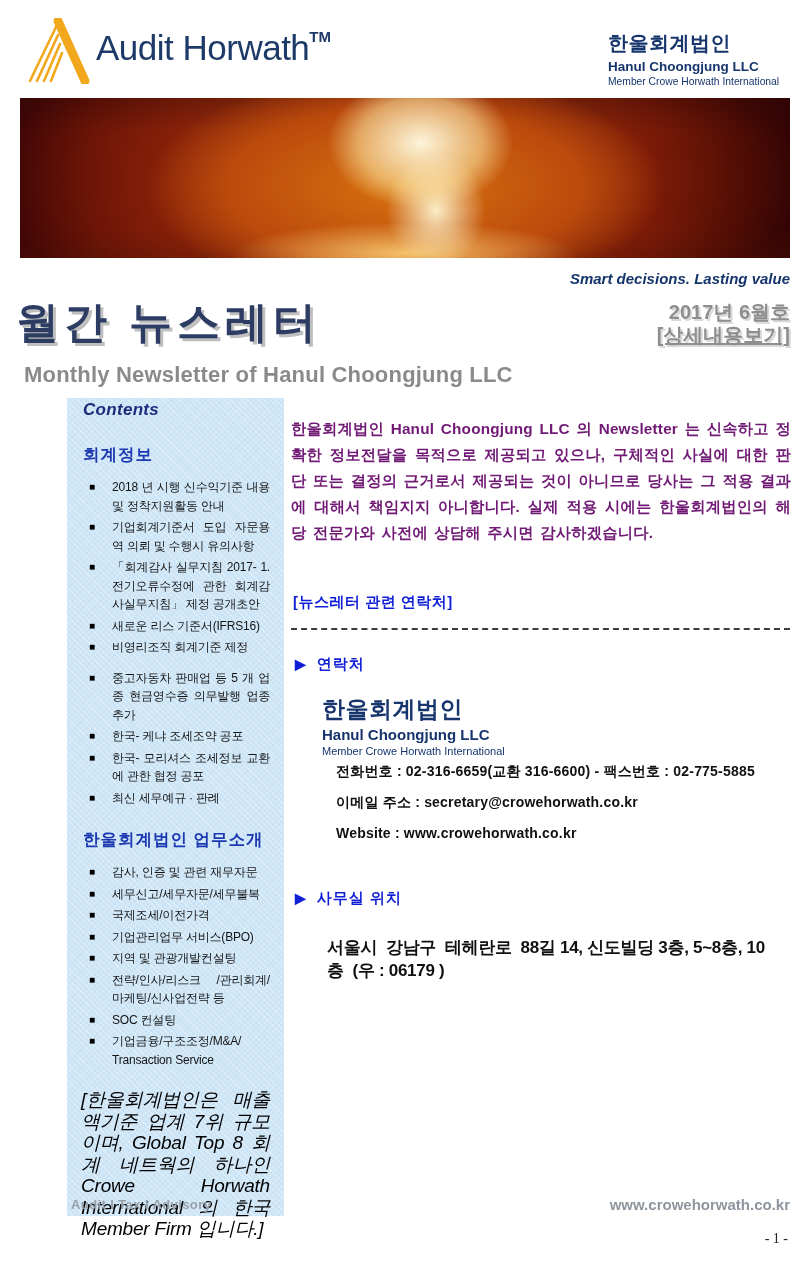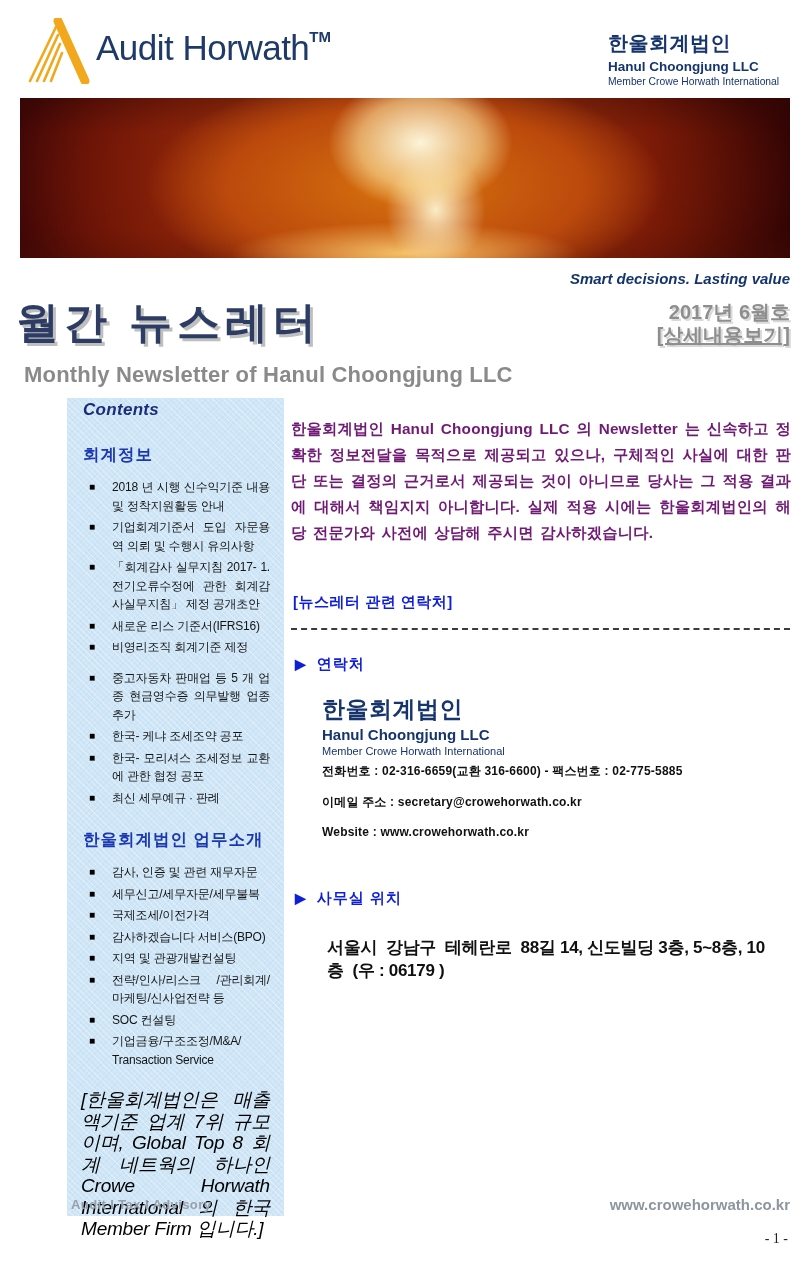--- a/index.html
+++ b/index.html
@@ -114,21 +114,21 @@
   .arrow-heading {
     position: absolute; font-size: 15px; font-weight: 700; color: #0f1fd6; letter-spacing: 1px;
   }
   .arrow-heading .tri { font-size: 14px; margin-right: 10px; color: #0f1fd6; }
   .h-contact { left: 295px; top: 655px; }
   .h-office  { left: 295px; top: 889px; }
   .mini-logo { position: absolute; left: 322px; top: 694px; color: #17356d; }
   .mini-logo .kr { font-size: 23px; font-weight: 700; letter-spacing: 0.5px; }
   .mini-logo .en { font-size: 15px; font-weight: 700; margin-top: 1px; }
   .mini-logo .mem { font-size: 11px; font-weight: 500; margin-top: 2px; }
-  .c-line { position: absolute; left: 322px; font-size: 12px; font-weight: 700; color: #101010; letter-spacing: 0.2px; }
+  .c-line { position: absolute; left: 336px; font-size: 14px; font-weight: 700; color: #101010; letter-spacing: 0.2px; }
   .c-phone { top: 763px; }
   .c-email { top: 794px; }
   .c-web   { top: 825px; }
   .address {
     position: absolute; left: 327px; top: 936px; width: 450px;
     font-size: 17px; font-weight: 700; color: #101010; letter-spacing: -0.3px;
     white-space: pre-wrap;
   }
 
   
@@ -230,21 +230,21 @@
       <div class="s-item">
         <span class="bullet">■</span>
         <span class="itext">세무신고/세무자문/세무불복</span>
       </div>
       <div class="s-item">
         <span class="bullet">■</span>
         <span class="itext">국제조세/이전가격</span>
       </div>
       <div class="s-item">
         <span class="bullet">■</span>
-        <span class="itext">감사하겠습니다 서비스(BPO)</span>
+        <span class="itext">기업관리업무 서비스(BPO)</span>
       </div>
       <div class="s-item">
         <span class="bullet">■</span>
         <span class="itext">지역 및 관광개발컨설팅</span>
       </div>
       <div class="s-item">
         <span class="bullet">■</span>
         <span class="itext">전략/인사/리스크 /관리회계/ 마케팅/신사업전략 등</span>
       </div>
       <div class="s-item">

